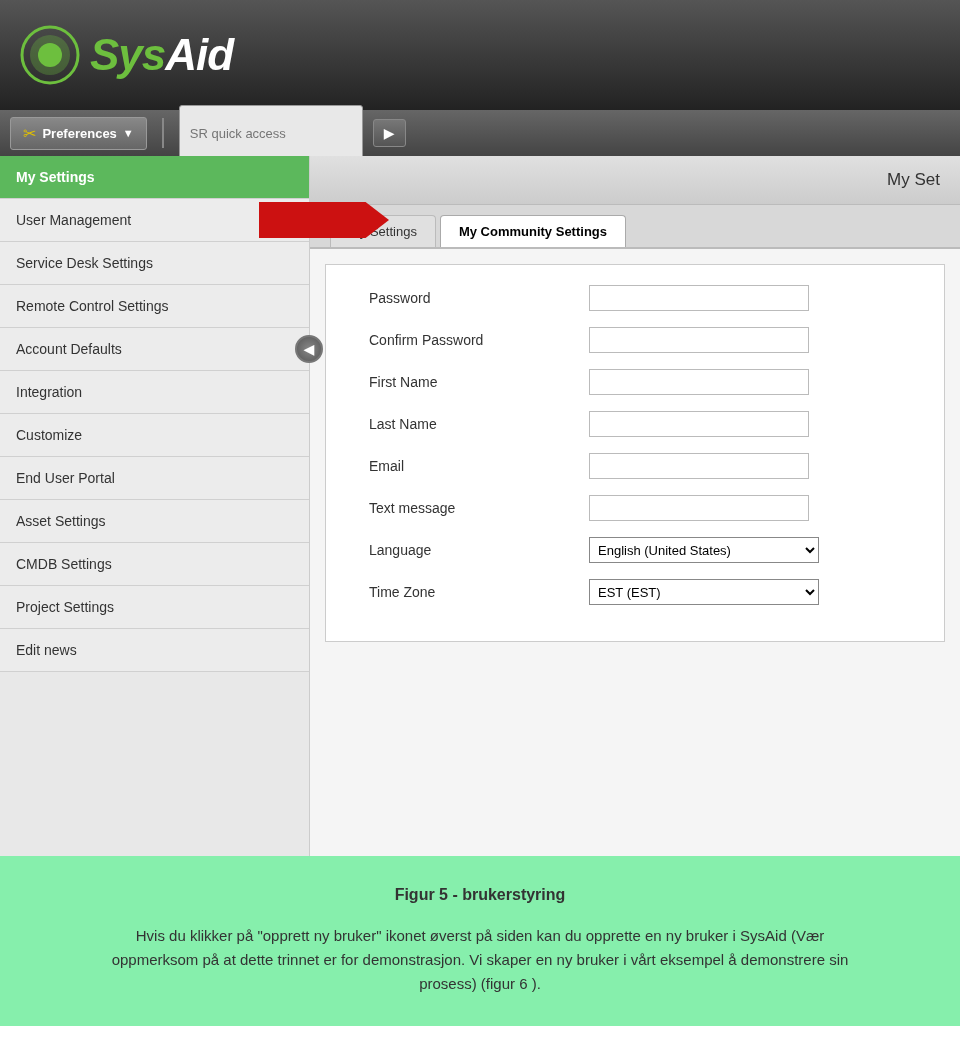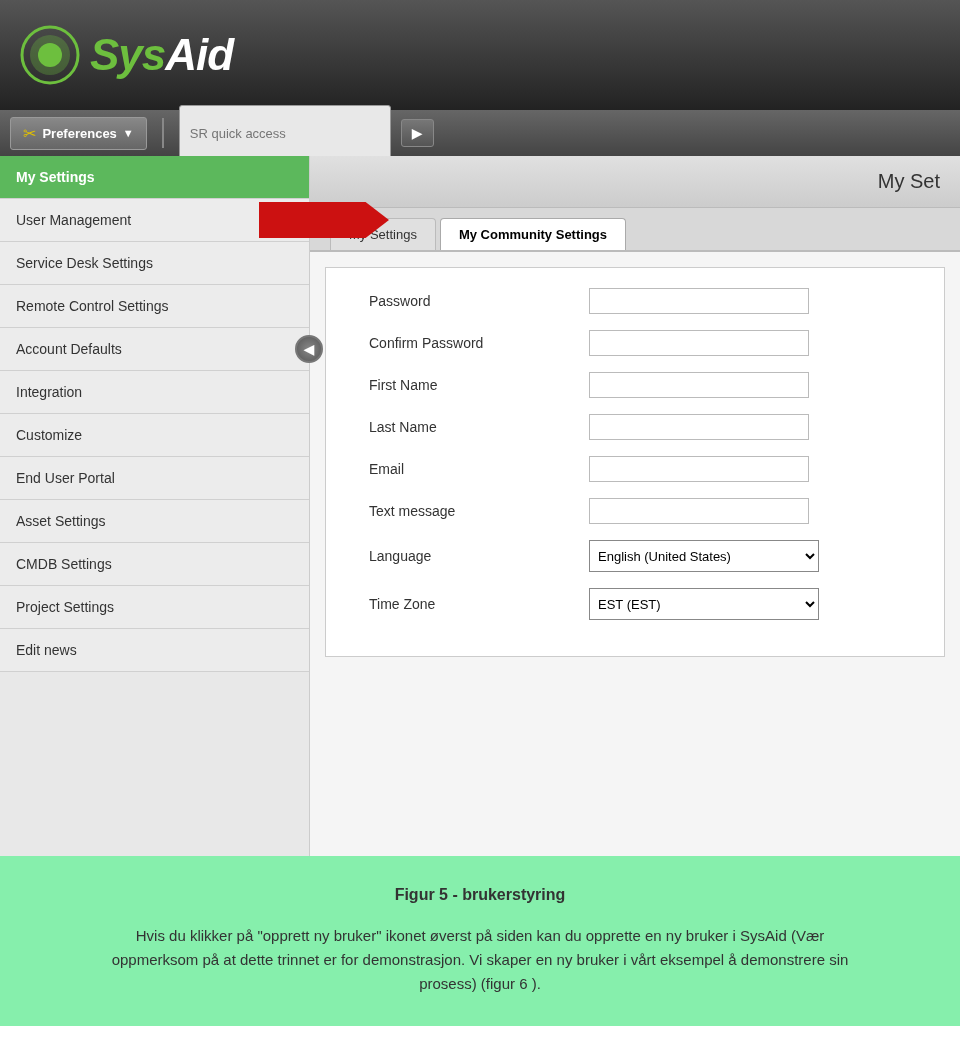--- a/index.html
+++ b/index.html
@@ -39,21 +39,21 @@
       gap: 10px;
     }
     .toolbar-separator { width: 2px; height: 30px; background: #888; margin: 0 5px; }
     .sr-quick-access {
       background: #e8e8e8;
       border: 1px solid #999;
       padding: 20px 10px;
       font-size: 13px;
       color: #000000;
       border-radius: 3px;
-      width: 212px;
+      width: 184px;
     }
     .arrow-btn {
       background: linear-gradient(to bottom, #777, #555);
       border: 1px solid #888;
       color: #fff;
       padding: 5px 10px;
       cursor: pointer;
       border-radius: 3px;
       font-size: 14px;
     }
@@ -95,21 +95,21 @@
     }
 
     
     .content {
       flex: 1;
       background: #f5f5f5;
     }
     .content-header {
       background: linear-gradient(to bottom, #e0e0e0, #cccccc);
       padding: 14px 20px;
-      font-size: 20px;
+      font-size: 17px;
       color: #333;
       border-bottom: 1px solid #bbb;
       text-align: right;
       font-weight: normal;
     }
 
     
     .tabs-row {
       display: flex;
       align-items: flex-end;
@@ -158,21 +158,21 @@
     .form-input {
       width: 220px;
       height: 26px;
       border: 1px solid #bbb;
       background: #fff;
       padding: 3px 6px;
       font-size: 13px;
     }
     .form-select {
       width: 230px;
-      height: 32px;
+      height: 26px;
       border: 1px solid #888;
       background: #fff;
       padding: 2px 4px;
       font-size: 13px;
     }
 
     
     .arrow-circle {
       width: 28px;
       height: 28px;

